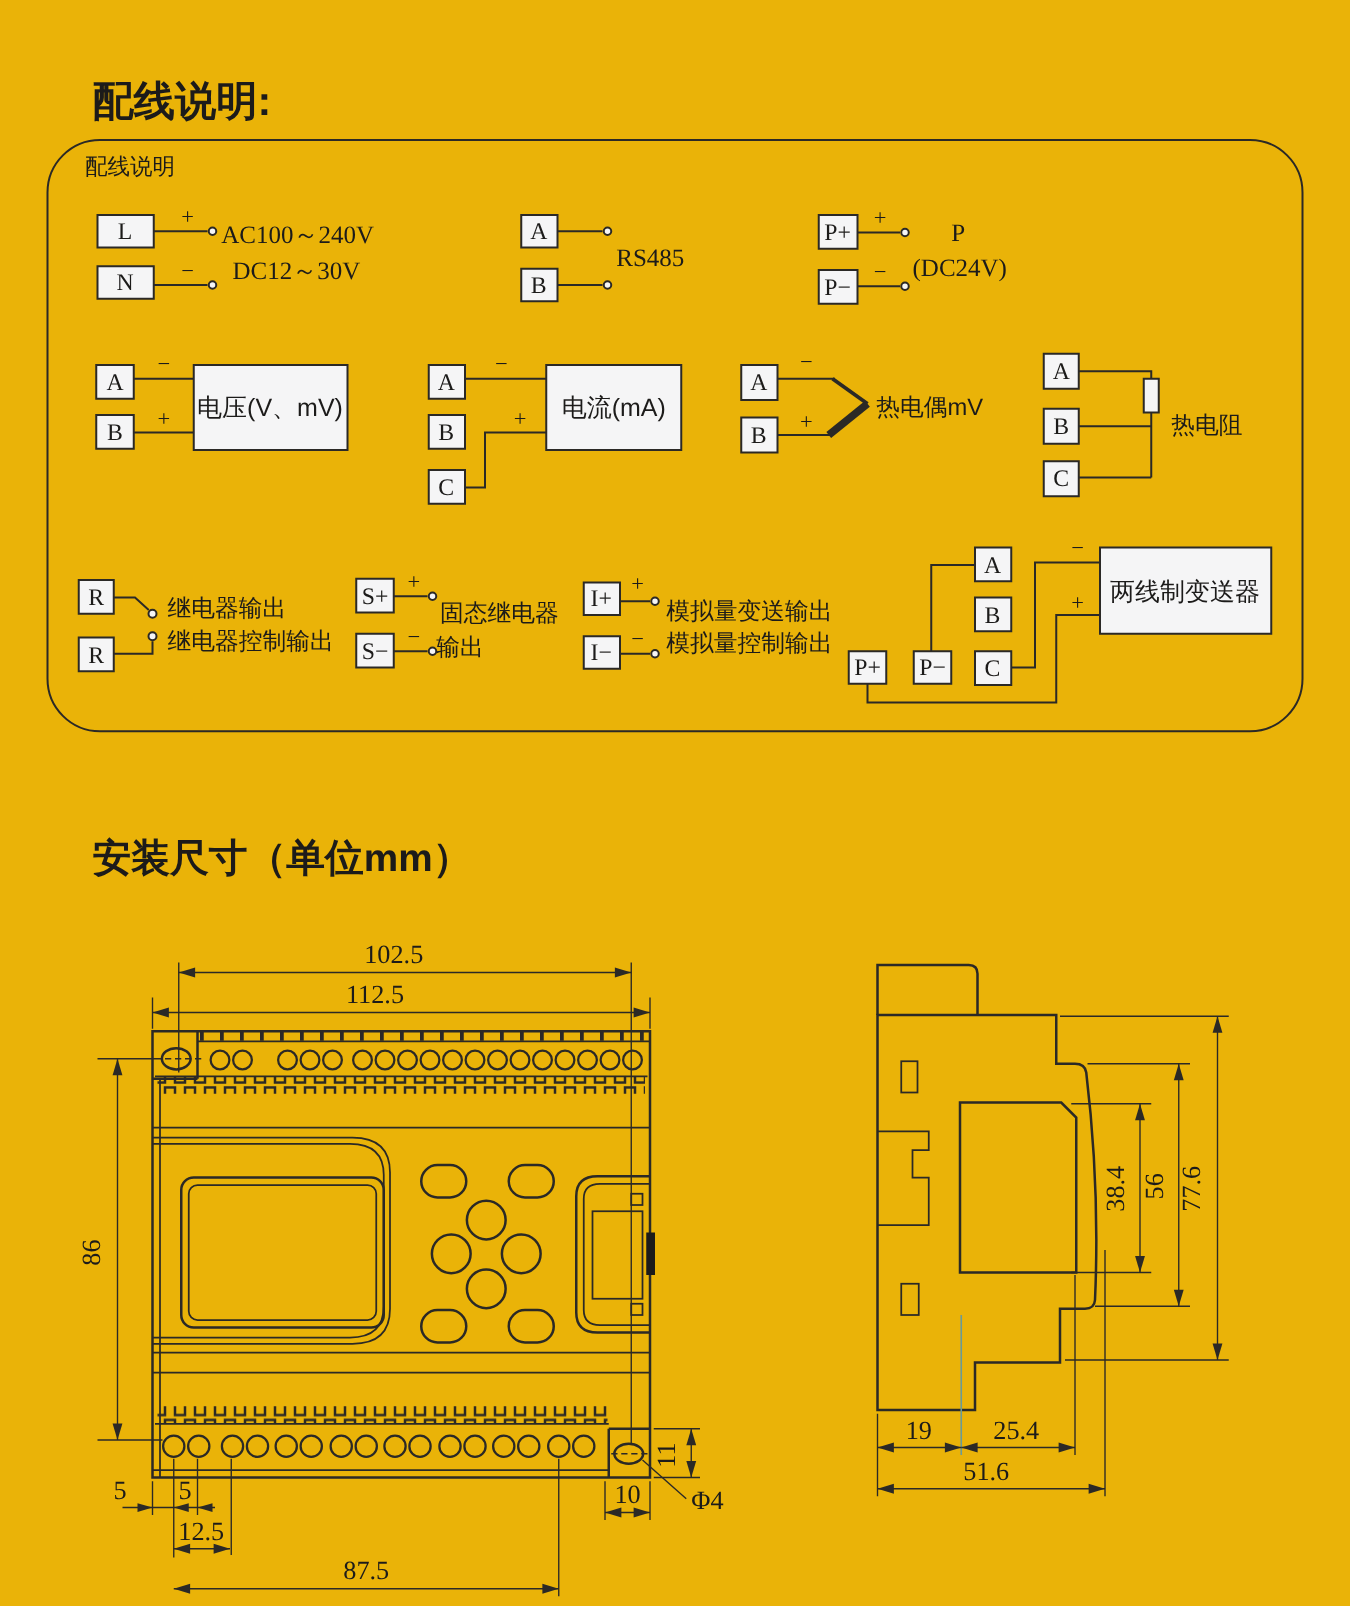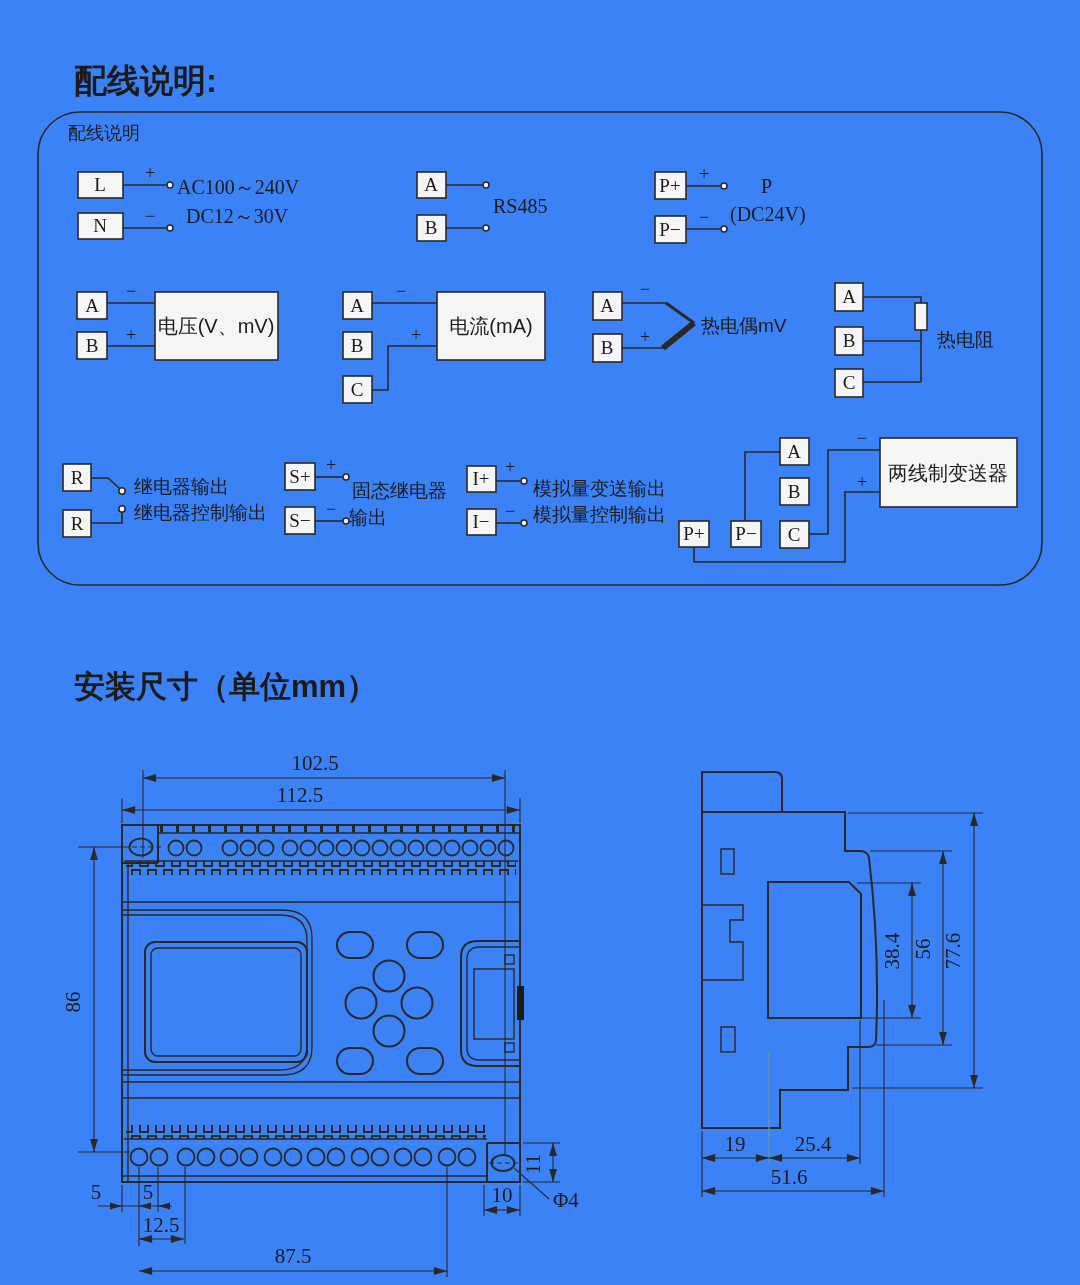--- a/index.html
+++ b/index.html
@@ -1,16 +1,16 @@
 <!DOCTYPE html>
 <html><head>
 <meta charset="utf-8">
 <style>
   html,body{margin:0;padding:0;background:#f5f5f6;}
-  .page{position:relative;width:1080px;height:1285px;background:#3b82f6;overflow:hidden;}
+  .page{position:relative;width:1080px;height:1285px;background:#eab308;overflow:hidden;}
   svg{position:absolute;left:0;top:0;}
   .ln{stroke:#2b2926;stroke-width:1.6;fill:none;}
   .lnb{stroke:#2b2926;stroke-width:1.6;fill:#f5f5f6;}
   .thin{stroke:#2b2926;stroke-width:1.1;fill:none;}
   .teal{stroke:#6a9a97;stroke-width:1.3;fill:none;}
   .dev{stroke:#2b2926;stroke-width:2;fill:none;}
   .dev2{stroke:#2b2926;stroke-width:1.4;fill:none;}
   .blk{fill:#1c1b1a;stroke:none;}
   text{fill:#1c1b1a;}
   .tt{font-family:"Liberation Serif","DejaVu Serif",serif;font-size:19px;}

